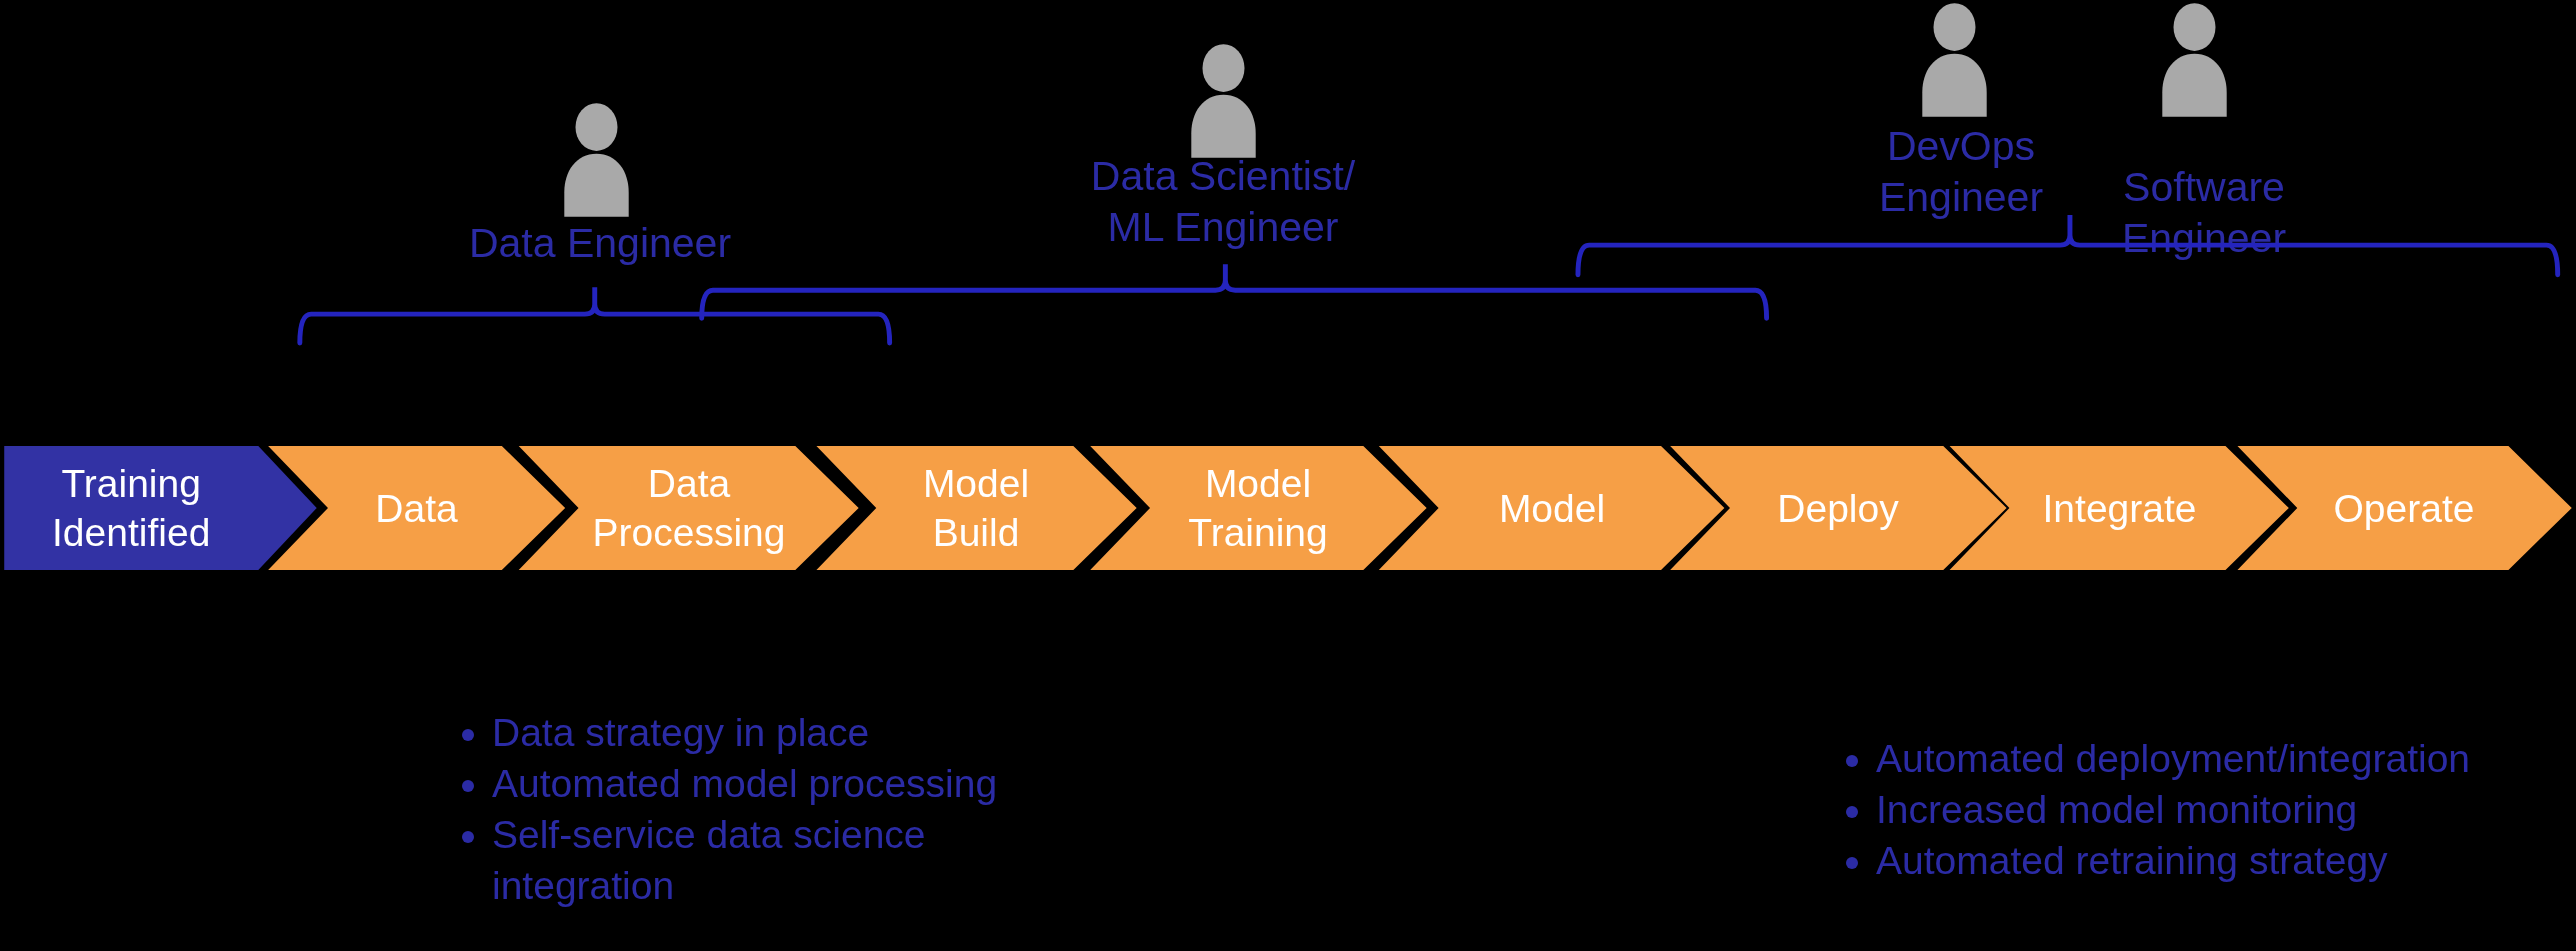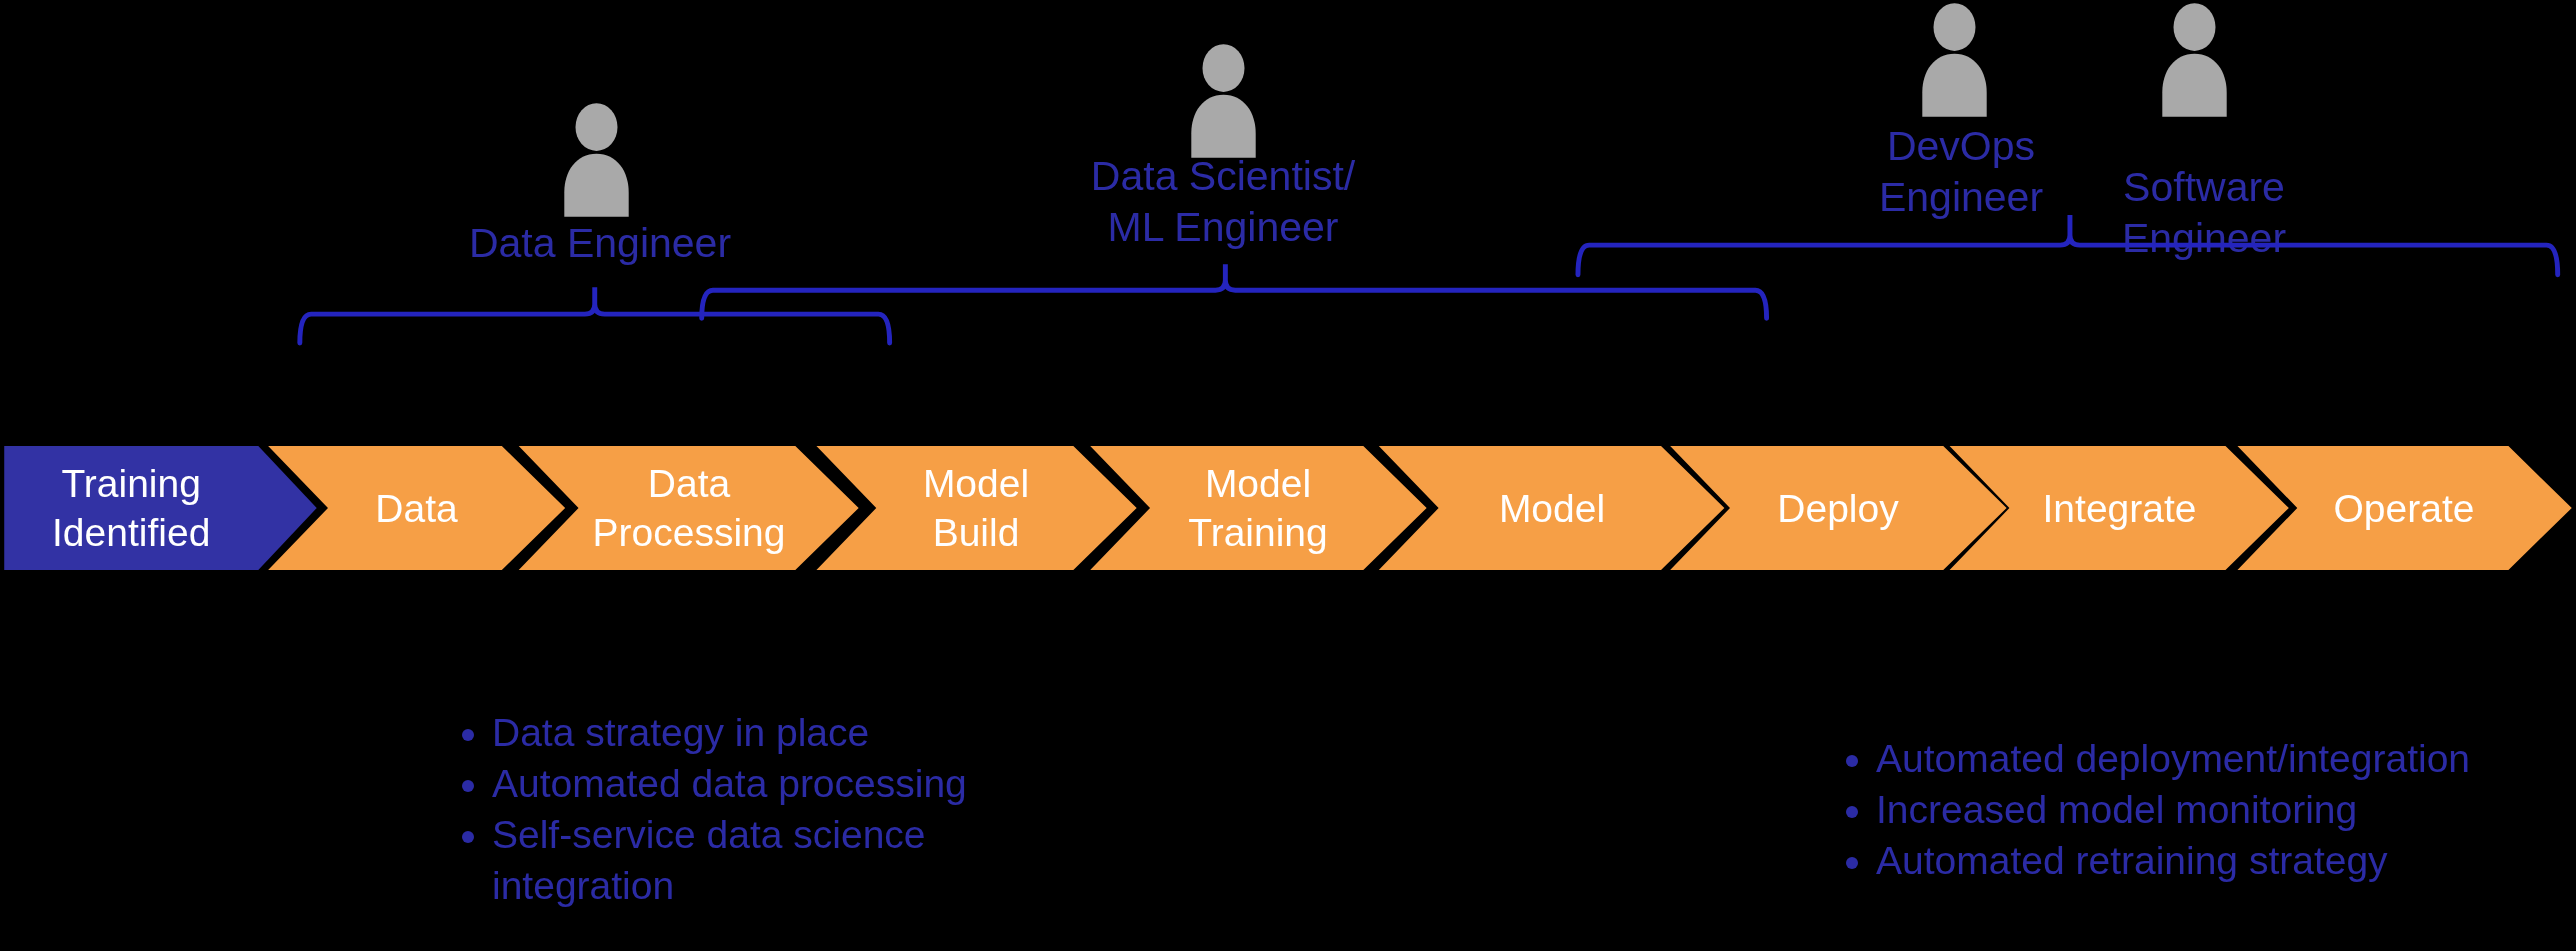--- a/index.html
+++ b/index.html
@@ -114,21 +114,21 @@
 Training</div>
       <div class="chev-label" style="left: 1379px; width: 346px;">Model</div>
       <div class="chev-label" style="left: 1670px; width: 336px;">Deploy</div>
       <div class="chev-label" style="left: 1950px; width: 339px;">Integrate</div>
       <div class="chev-label" style="left: 2237px; width: 334px; text-align: center;">Operate</div>
     </div>
 
 
   <ul class="char-list cl1">
     <li>Data strategy in place</li>
-    <li>Automated data processing</li>
+    <li>Automated model processing</li>
     <li>Self-service data science integration</li>
   </ul>
   <ul class="char-list cl3">
     <li>Automated deployment/integration</li>
     <li>Increased model monitoring</li>
     <li>Automated retraining strategy</li>
   </ul>
 
 </div>
 

